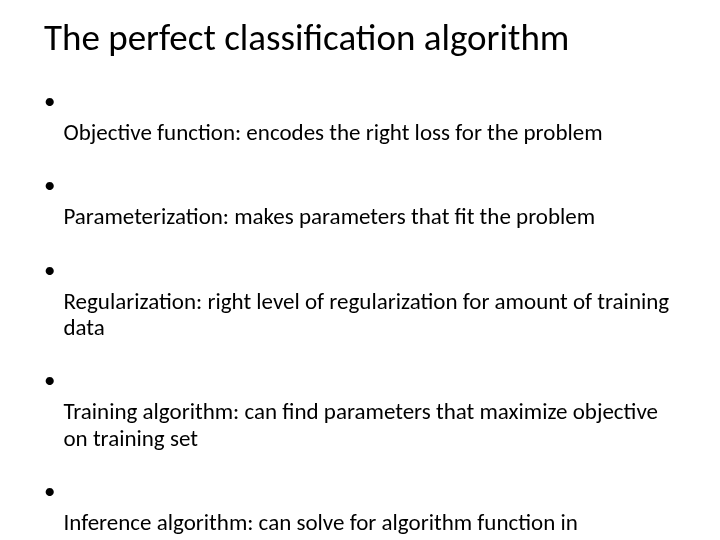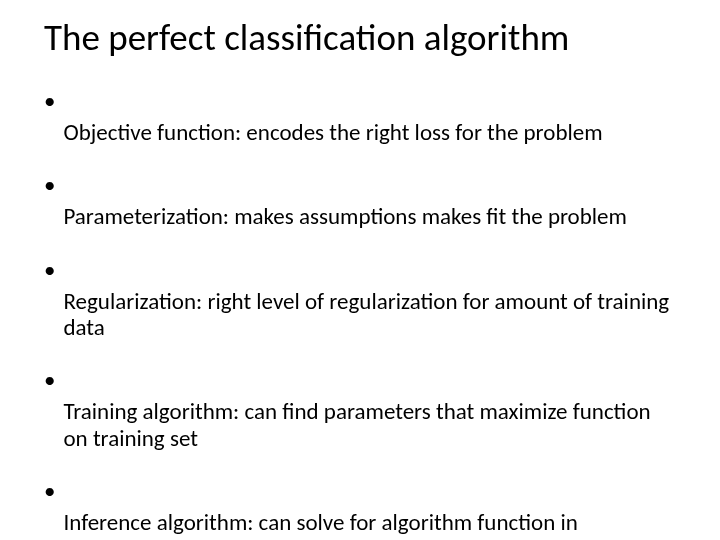--- a/index.html
+++ b/index.html
@@ -17,28 +17,28 @@
 
 <div class="slide">
   <h1 class="title">The perfect classification algorithm</h1>
   <div class="body">
     <div class="bullet">
       <span class="dot">•</span>
       <span class="text">Objective function: encodes the right loss for the problem</span>
     </div>
     <div class="bullet">
       <span class="dot">•</span>
-      <span class="text">Parameterization: makes assumptions makes fit the problem</span>
+      <span class="text">Parameterization: makes parameters that fit the problem</span>
     </div>
     <div class="bullet">
       <span class="dot">•</span>
       <span class="text">Regularization: right level of regularization for amount of training data</span>
     </div>
     <div class="bullet">
       <span class="dot">•</span>
-      <span class="text">Training algorithm: can find parameters that maximize function on training set</span>
+      <span class="text">Training algorithm: can find parameters that maximize objective on training set</span>
     </div>
     <div class="bullet">
       <span class="dot">•</span>
       <span class="text">Inference algorithm: can solve for algorithm function in evaluation</span>
     </div>
   </div>
 </div>
 
 </body></html>

